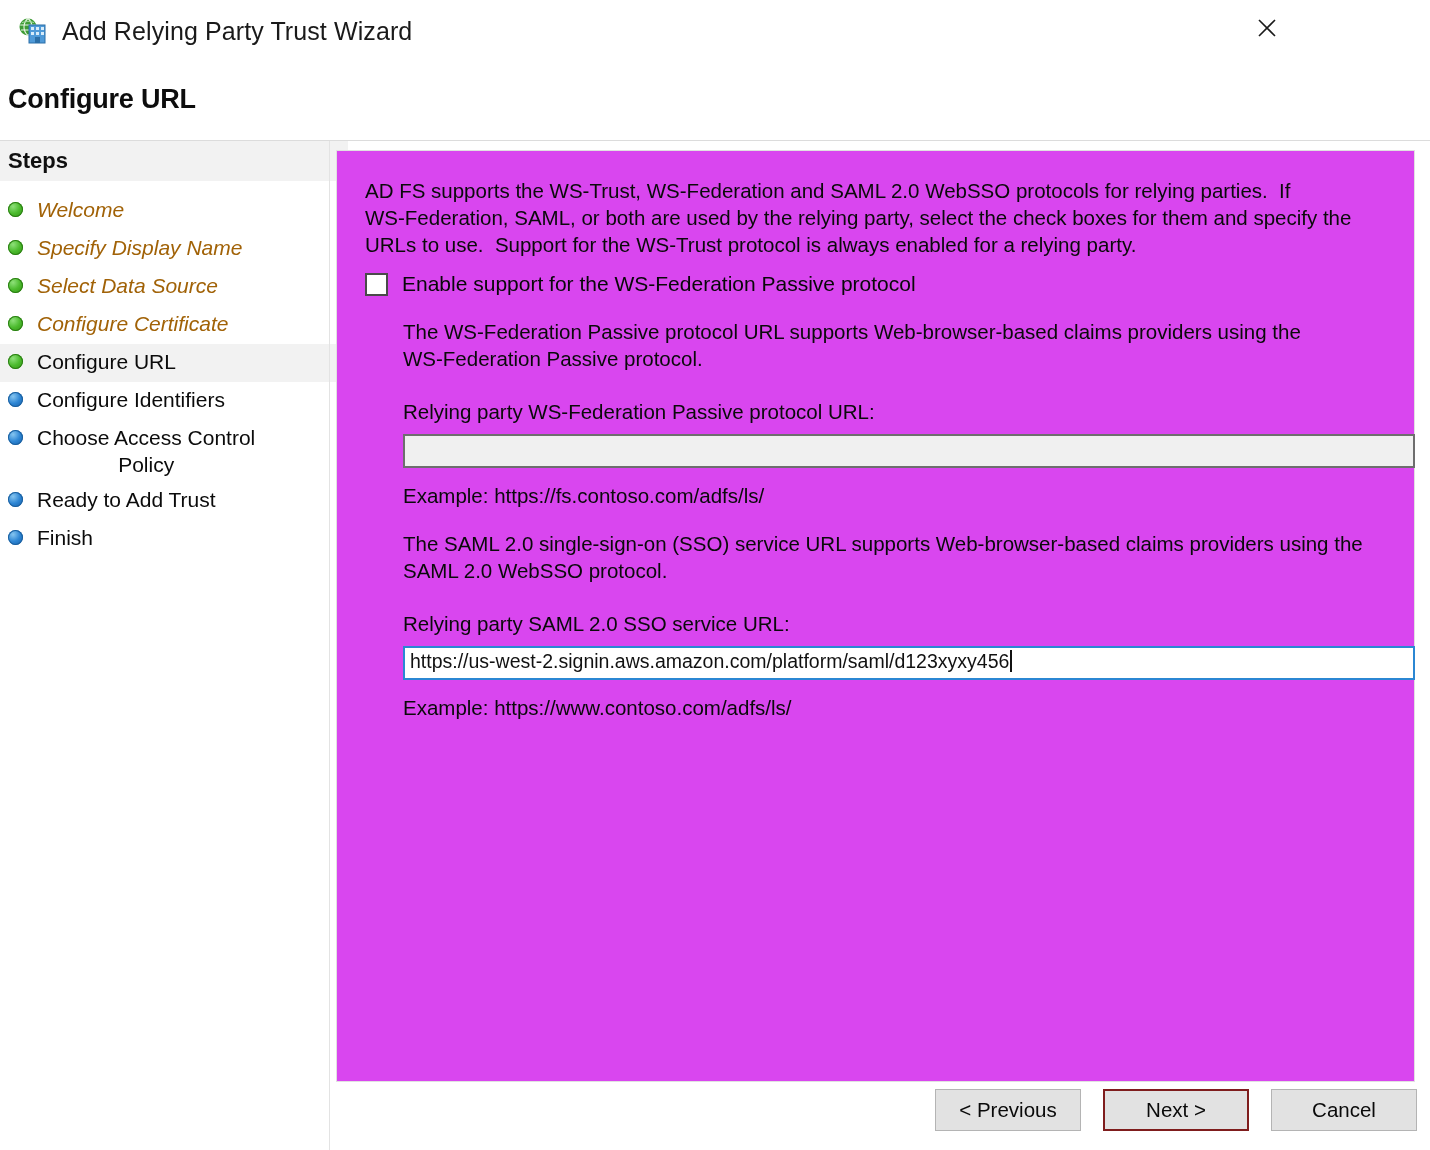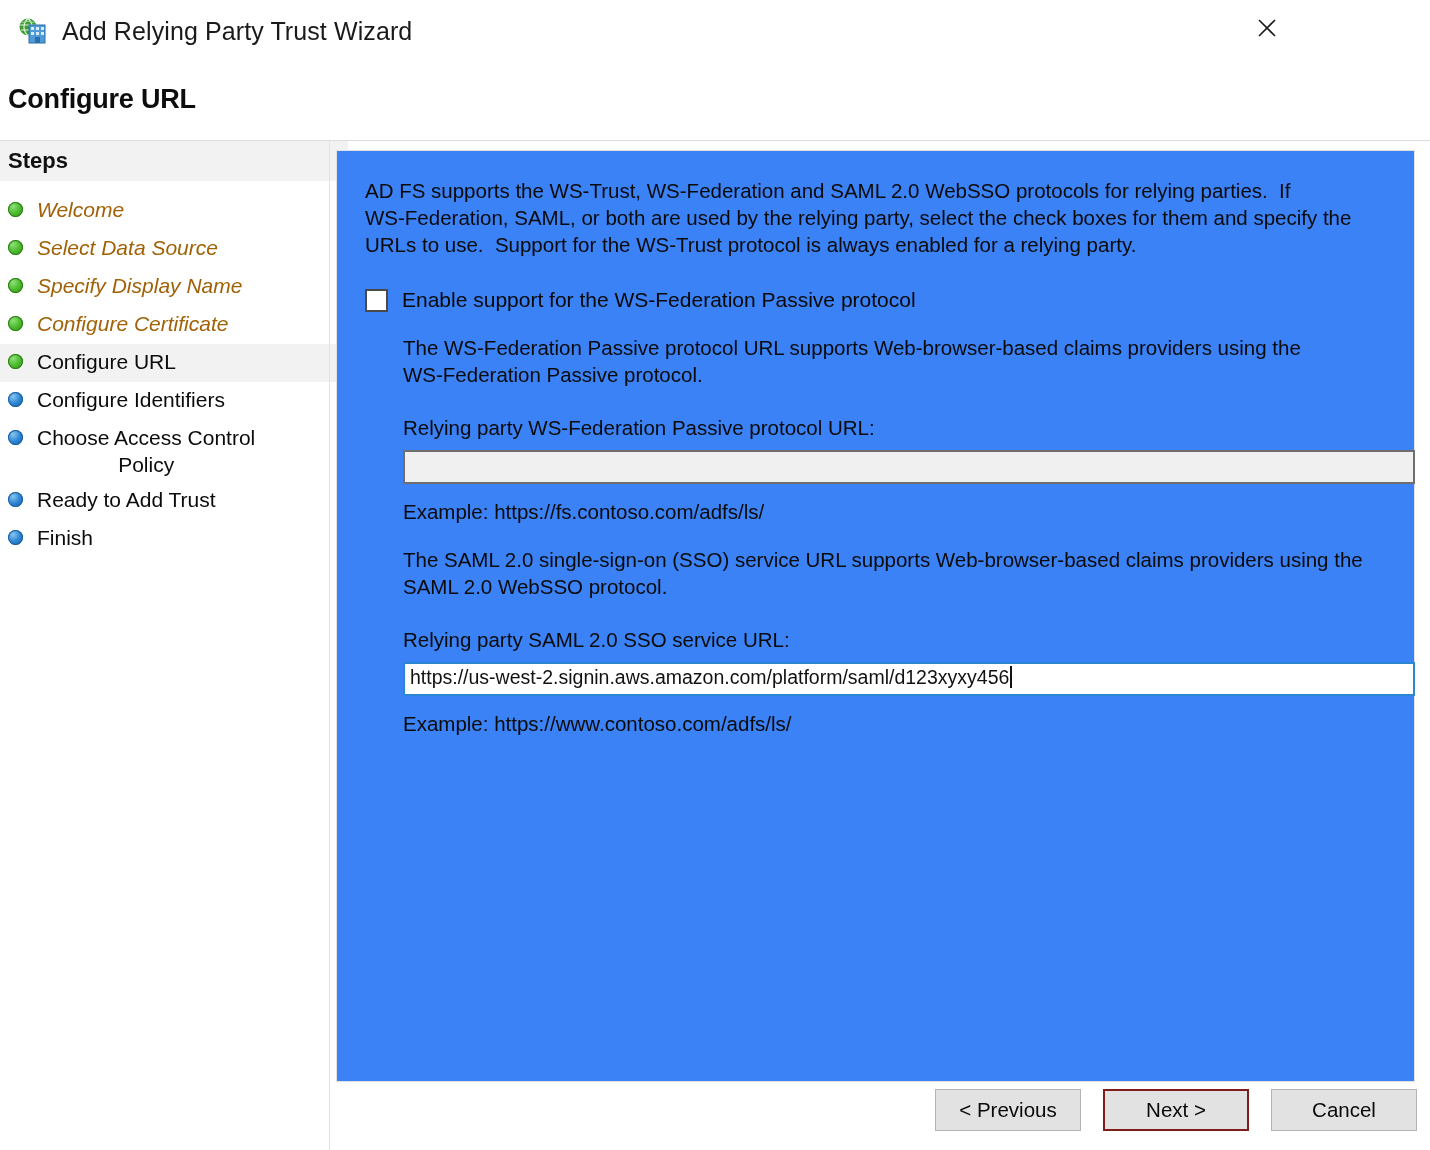--- a/index.html
+++ b/index.html
@@ -131,37 +131,37 @@
     background: #e3e3e3;
   }
 
   
   .content-panel {
     position: absolute;
     top: 150px;
     left: 336px;
     width: 1079px;
     height: 932px;
-    background: #3b82f6;
+    background: #d946ef;
     border: 1px solid #e1e1e1;
     padding: 18px 22px 0 28px;
   }
   .intro {
     font-size: 20.5px;
     line-height: 27px;
     color: #0a0a0a;
     max-width: 1030px;
     margin: 8px 0 0 0;
     white-space: pre-wrap;
   }
 
   .cb-row {
     display: flex;
     align-items: center;
-    margin-top: 30px;
+    margin-top: 14px;
   }
   .checkbox {
     width: 23px;
     height: 23px;
     border: 2px solid #4a4a4a;
     background: #ffffff;
     flex: none;
     margin-right: 14px;
     position: relative;
   }
@@ -291,26 +291,26 @@
   <div class="steps-header">Steps</div>
   <div class="steps-list">
 
     <div class="step-row">
       <span class="bullet done"></span>
       <span class="step-label link">Welcome</span>
     </div>
 
     <div class="step-row">
       <span class="bullet done"></span>
+      <span class="step-label link">Specify Display Name</span>
+    </div>
+
+    <div class="step-row">
+      <span class="bullet done"></span>
       <span class="step-label link">Select Data Source</span>
-    </div>
-
-    <div class="step-row">
-      <span class="bullet done"></span>
-      <span class="step-label link">Specify Display Name</span>
     </div>
 
     <div class="step-row">
       <span class="bullet done"></span>
       <span class="step-label link">Configure Certificate</span>
     </div>
 
     <div class="step-row current">
       <span class="bullet done"></span>
       <span class="step-label">Configure URL</span>

